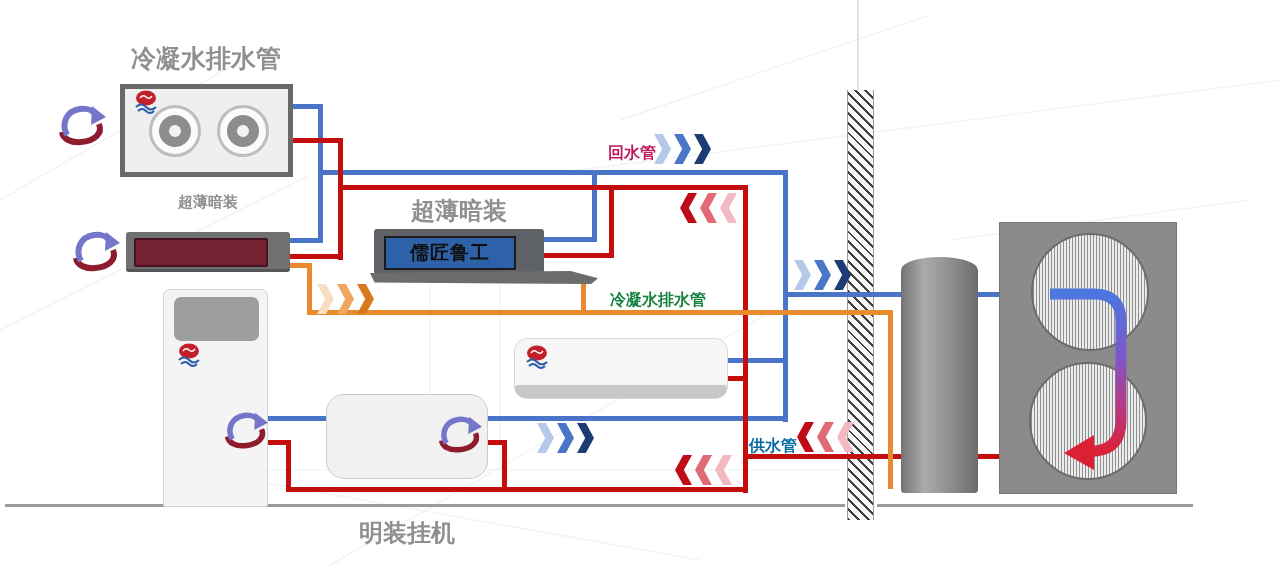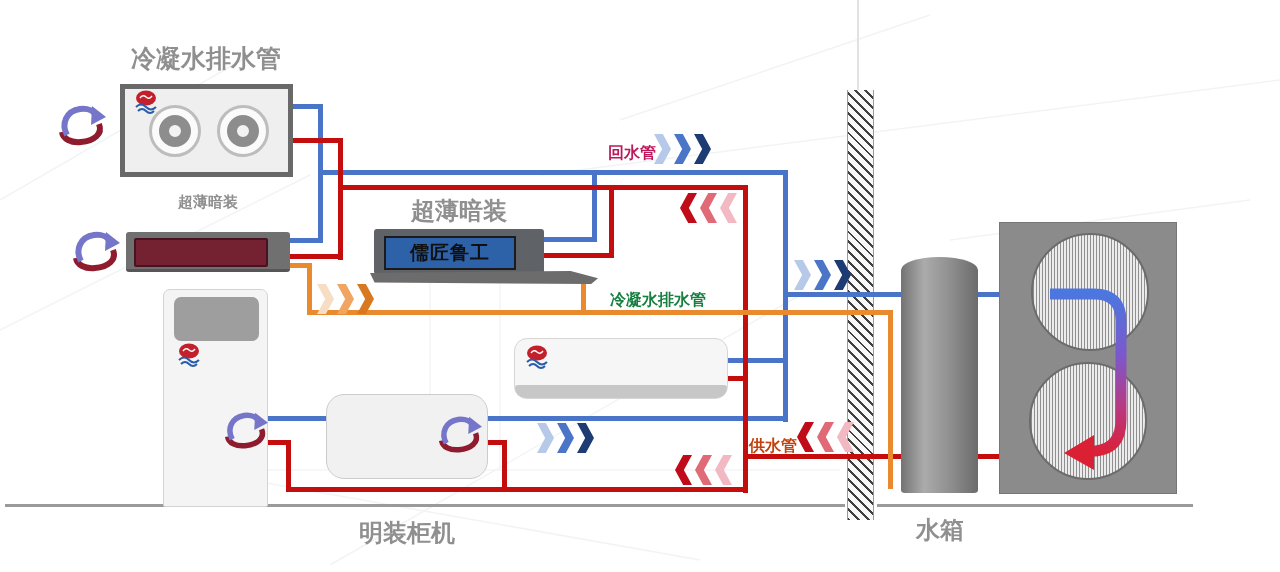--- a/index.html
+++ b/index.html
@@ -23,21 +23,21 @@
   .chevrow{position:absolute;display:flex;gap:3px;z-index:4;}
   .chev{width:17px;height:30px;clip-path:polygon(0 0,52% 0,100% 50%,52% 100%,0 100%,48% 50%);}
   .flip{transform:scaleX(-1);}
   .b1{background:#b7c9e8}.b2{background:#4b76c8}.b3{background:#1d3c74}
   .r1{background:#f3b9c2}.r2{background:#e06a75}.r3{background:#c00b18}
   .o1{background:#f6ddc3}.o2{background:#f0a560}.o3{background:#d8791f}
   
   .sec-label{position:absolute;z-index:5;text-align:center;color:#8f8f8f;font-weight:bold;
              font-size:24px;white-space:nowrap;}
   .pipe-label{position:absolute;z-index:4;font-size:16px;font-weight:bold;white-space:nowrap;}
-  .lbl-blue{color:#be185d}.lbl-orange{color:#15803d}.lbl-red{color:#c2410c}
+  .lbl-blue{color:#be185d}.lbl-orange{color:#15803d}.lbl-red{color:#0369a1}
   
   .unit{position:absolute;z-index:5;box-sizing:border-box;}
   .jet{left:120px;top:84px;width:173px;height:93px;background:#efefef;border:5px solid #696969;}
   .fan{position:absolute;width:46px;height:46px;border-radius:50%;background:#fbfbfb;
        border:3px solid #bdbdbd;top:16px;}
   .fan::after{content:'';position:absolute;inset:7px;border-radius:50%;border:10px solid #8d8d8d;
               background:#f3f3f3;box-sizing:border-box;}
   .thin{left:126px;top:232px;width:164px;height:40px;background:#707070;border-radius:3px;
         border-bottom:3px solid #565656;}
   .thin-screen{position:absolute;left:8px;top:6px;width:130px;height:25px;background:#742232;
@@ -163,22 +163,21 @@
     <div class="chev r3"></div>
   </div>
 
   <div class="pipe-label lbl-blue" style="left:608px;top:143px;">回水管</div>
   <div class="pipe-label lbl-orange" style="left:610px;top:290px;">冷凝水排水管</div>
   <div class="pipe-label lbl-red" style="left:749px;top:436px;">供水管</div>
 
   <div class="sec-label" style="left:100px;top:42px;width:212px;font-size:25px;">冷凝水排水管</div>
   <div class="sec-label" style="left:96px;top:193px;width:224px;font-size:15px;">超薄暗装</div>
   <div class="sec-label" style="left:354px;top:195px;width:210px;">超薄暗装</div>
-  <div class="sec-label" style="left:326px;top:517px;width:162px;">明装柜机</div>
-  <div class="sec-label" style="left:890px;top:514px;width:100px;">水箱</div>
+  <div class="sec-label" style="left:326px;top:517px;width:162px;">明装挂机</div>
 
   <div class="unit jet">
     <div class="fan" style="left:24px;"></div>
     <div class="fan" style="left:92px;"></div>
   </div>
 
   <div class="unit thin">
     <div class="thin-screen"></div>
   </div>
 

